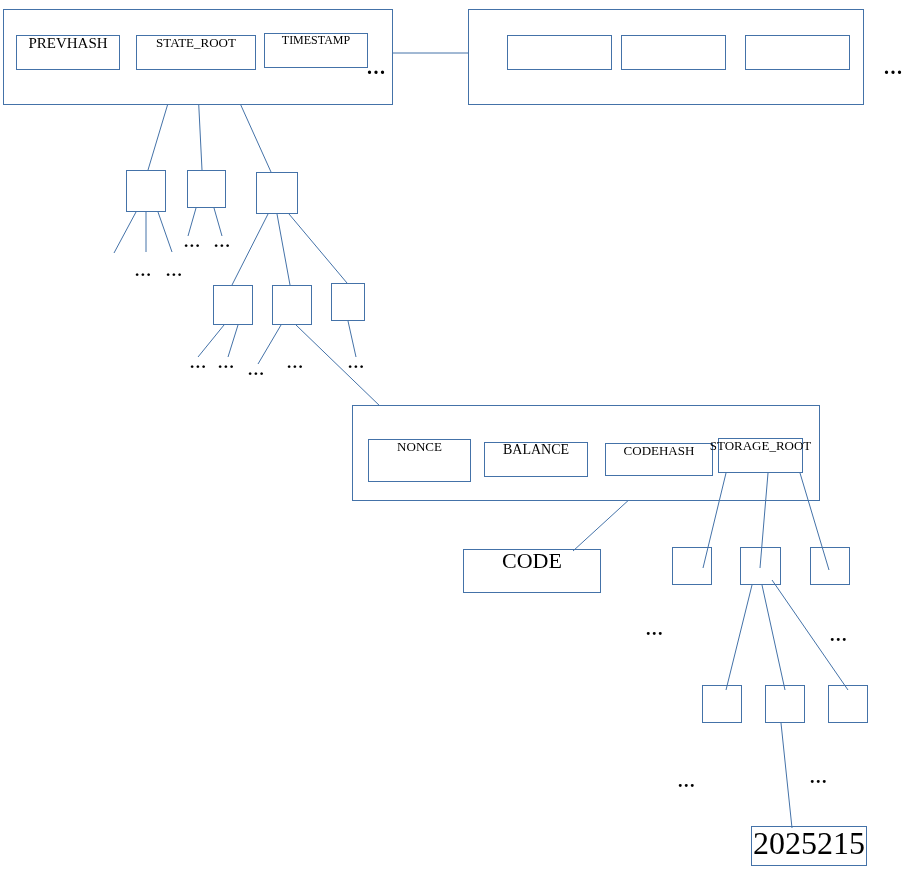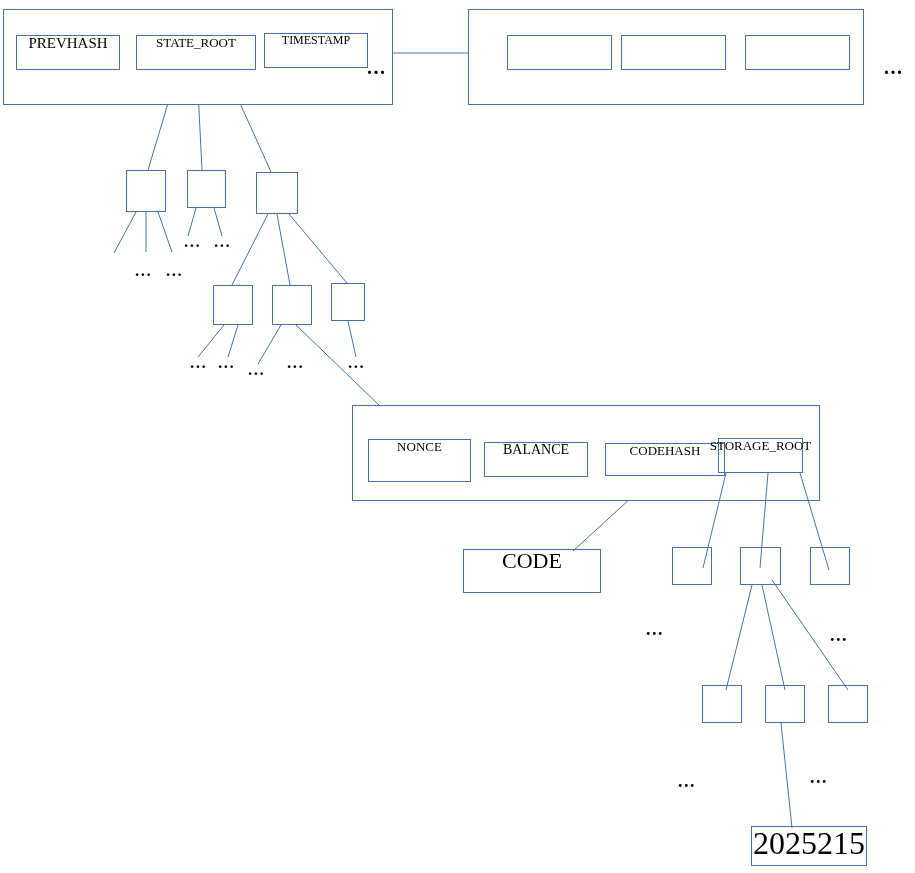--- a/index.html
+++ b/index.html
@@ -107,21 +107,21 @@
       <div class="box plain-node" style="left: 256px; top: 172px; width: 42px; height: 42px;"></div>
       <div class="box plain-node" style="left: 213px; top: 285px; width: 40px; height: 40px;"></div>
       <div class="box plain-node" style="left: 272px; top: 285px; width: 40px; height: 40px;"></div>
       <div class="box plain-node" style="left: 331px; top: 283px; width: 34px; height: 38px;"></div>
       <div class="box " style="left: 368px; top: 439px; width: 103px; height: 43px;">
         <span style="font-size: 13px;">NONCE</span>
       </div>
       <div class="box " style="left: 484px; top: 442px; width: 104px; height: 35px;">
         <span style="font-size: 14px;">BALANCE</span>
       </div>
-      <div class="box " style="left: 605px; top: 443px; width: 120px; height: 33px; font-family: Liberation Serif, serif;">
+      <div class="box " style="left: 605px; top: 443px; width: 108px; height: 33px; font-family: Liberation Serif, serif;">
         <span style="font-size: 13px;">CODEHASH</span>
       </div>
       <div class="box " style="left: 718px; top: 438px; width: 85px; height: 35px;">
         <span style="font-size: 13px;">STORAGE_ROOT</span>
       </div>
       <div class="box " style="left: 463px; top: 549px; width: 138px; height: 44px;">
         <span style="font-size: 22px;">CODE</span>
       </div>
       <div class="box plain-node" style="left: 672px; top: 547px; width: 40px; height: 38px;"></div>
       <div class="box plain-node" style="left: 740px; top: 547px; width: 41px; height: 38px;"></div>

